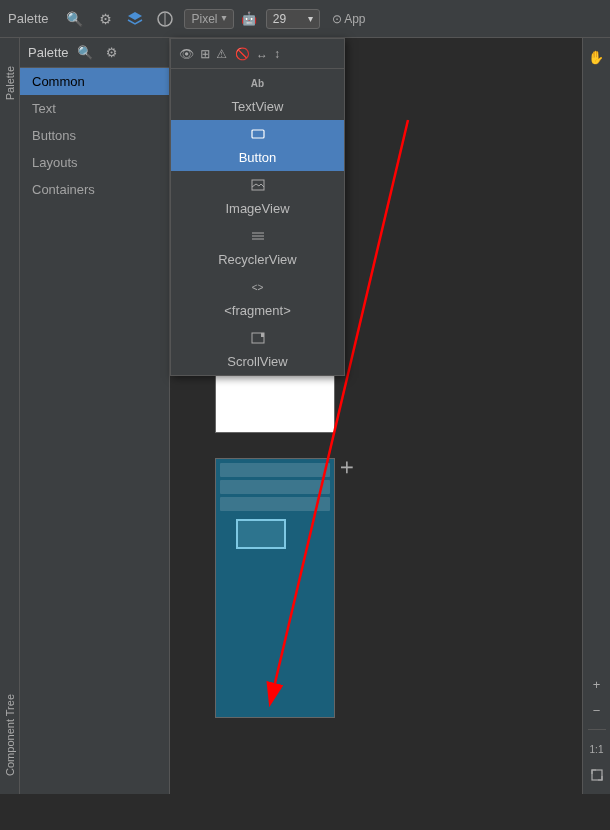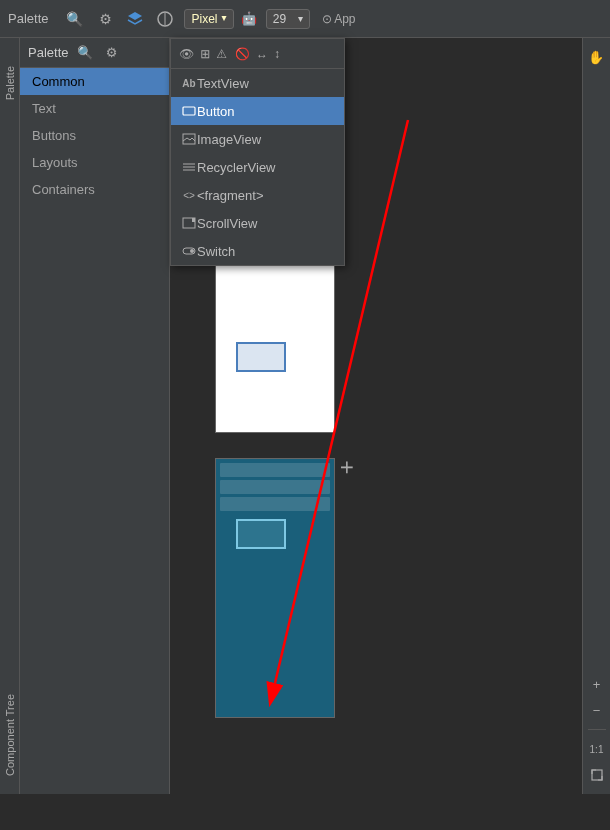--- a/index.html
+++ b/index.html
@@ -37,36 +37,36 @@
       justify-content: center;
       color: #aaa;
       cursor: pointer;
       font-size: 14px;
     }
     .toolbar-device {
       background: #4a4a4a;
       border: 1px solid #666;
       border-radius: 3px;
       padding: 2px 6px;
-      color: #fef9c3;
+      color: #a3a3a3;
       font-size: 12px;
       display: flex;
       align-items: flex-start;
       gap: 4px;
     }
     .toolbar-api {
       background: #4a4a4a;
       border: 1px solid #666;
       border-radius: 3px;
       padding: 2px 6px;
       color: #ccc;
       font-size: 12px;
       display: flex;
       align-items: center;
-      gap: 12px;
+      gap: 22px;
     }
 
     
     .main-layout {
       display: flex;
       height: calc(830px - 74px);
     }
 
     
     .side-tab {
@@ -144,20 +144,22 @@
       z-index: 100;
       box-shadow: 2px 2px 8px rgba(0,0,0,0.5);
     }
     .dropdown-item {
       padding: 6px 10px;
       cursor: pointer;
       color: #bbb;
       font-size: 13px;
       display: flex;
       align-items: center;
+      gap: 8px;
+      flex-direction: column;
     }
     .dropdown-item.selected {
       background: #4a7ebb;
       color: #fff;
     }
     .dropdown-item-icon {
       width: 16px;
       height: 16px;
       display: flex;
       align-items: center;
@@ -399,29 +401,20 @@
     </div>
     <div class="dropdown-item">
       <span class="dropdown-item-icon">
         <svg width="14" height="12" viewBox="0 0 14 12">
             <rect x="1" y="1" width="12" height="10" fill="none" stroke="#aaa" stroke-width="1"></rect>
             <rect x="10" y="1" width="3" height="4" fill="#aaa"></rect>
           </svg>
       </span>
       <span>ScrollView</span>
     </div>
-    <div class="dropdown-item">
-      <span class="dropdown-item-icon">
-        <svg width="14" height="10" viewBox="0 0 14 10">
-            <rect x="1" y="2" width="12" height="6" rx="3" fill="none" stroke="#aaa" stroke-width="1"></rect>
-            <circle cx="10" cy="5" r="2" fill="#aaa"></circle>
-          </svg>
-      </span>
-      <span>Switch</span>
-    </div>
   </div>
 
   <div class="canvas-area">
 
     <div class="preview-light">
       <div class="preview-light-inner">
         <div class="preview-rows">
           <div class="preview-row"></div>
           <div class="preview-row"></div>
           <div class="preview-row"></div>

